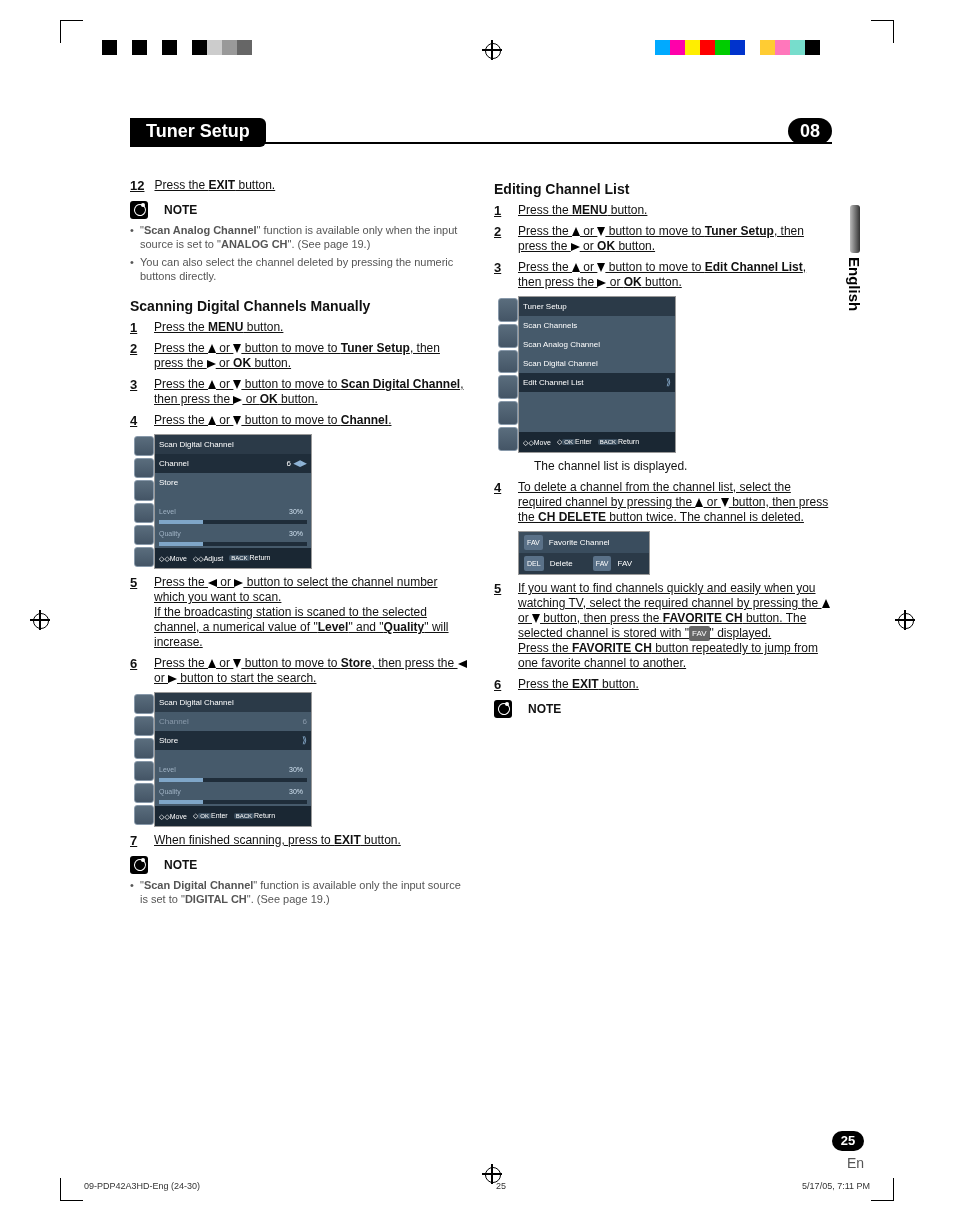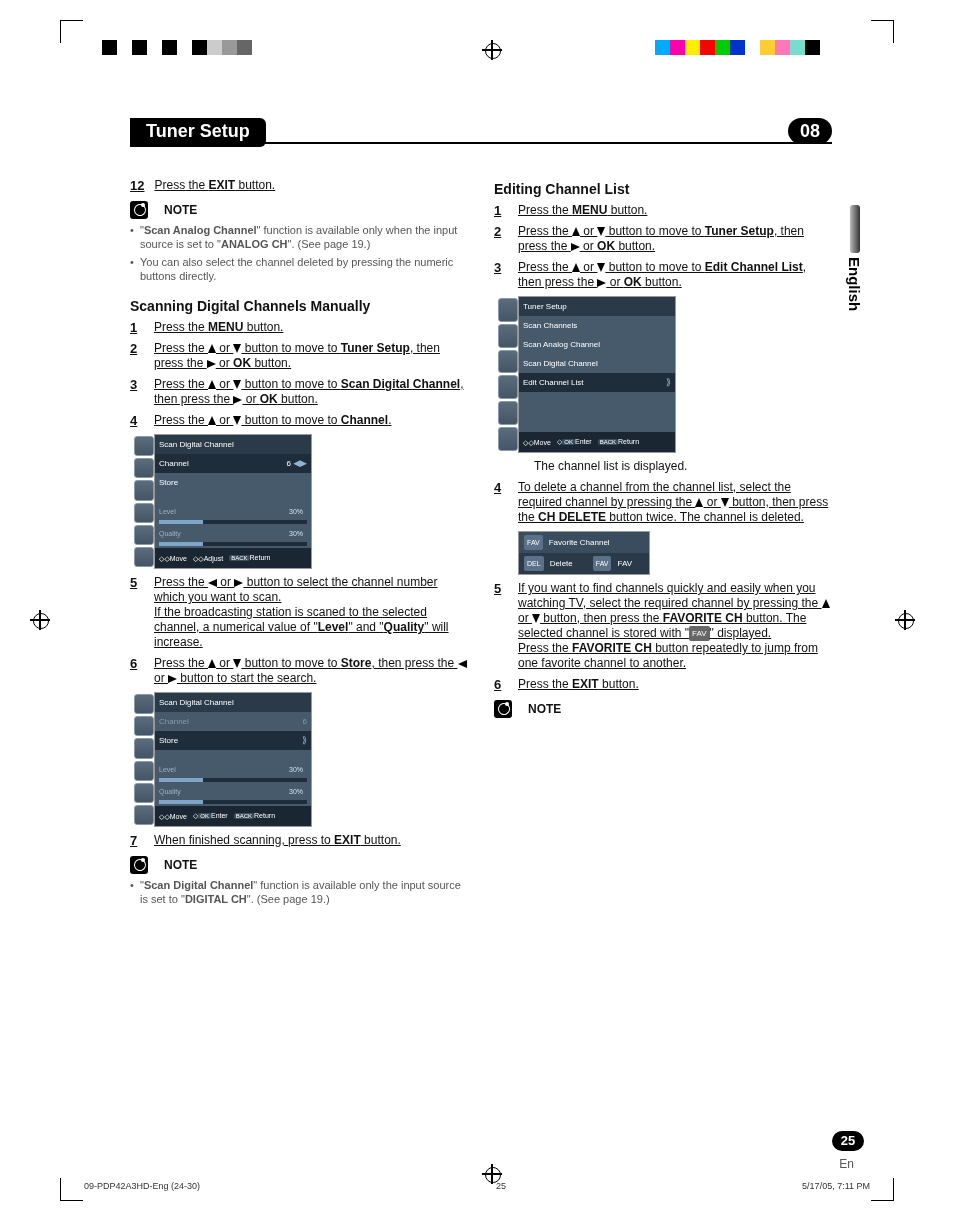--- a/index.html
+++ b/index.html
@@ -68,21 +68,21 @@
   .favbox { width:130px; margin:6px 0 6px 24px; background:#3a4d5e; color:#fff; font-size:8px; border:1px solid #999; }
   .favbox .r { padding:3px 5px; display:flex; gap:6px; align-items:center; }
   .favbox .tag { background:#5a7188; padding:0 3px; border-radius:2px; font-size:7px; }
   .favtag { display:inline-block; background:#666; color:#fff; font-size:8px; padding:0 3px; border-radius:2px; vertical-align:middle; }
   
   .lang-tab { position:absolute; right:90px; top:205px; width:18px; height:80px; }
   .lang-tab .grad { width:10px; height:48px; margin-left:4px; background:linear-gradient(to right,#bbb,#333); border-radius:3px; }
   .lang-tab .txt { writing-mode:vertical-rl; font-weight:bold; font-size:15px; margin-top:4px; }
   
   .pgpill { position:absolute; right:90px; bottom:70px; width:32px; height:20px; background:#000; color:#fff; border-radius:10px; font-weight:bold; font-size:13px; text-align:center; line-height:20px; }
-  .ensmall { position:absolute; right:100px; bottom:50px; font-size:12px; color:#555; }
+  .ensmall { position:absolute; right:90px; bottom:50px; font-size:14px; color:#555; }
   
   .footer { position:absolute; bottom:30px; left:84px; right:84px; font-size:9px; color:#333; display:flex; justify-content:space-between; }
   
   .cropmark { position:absolute; width:22px; height:22px; border:0 solid #000; }
   .cm-tl { top:20px; left:60px; border-left-width:1px; border-top-width:1px; }
   .cm-tr { top:20px; right:60px; border-right-width:1px; border-top-width:1px; }
   .cm-bl { bottom:20px; left:60px; border-left-width:1px; border-bottom-width:1px; }
   .cm-br { bottom:20px; right:60px; border-right-width:1px; border-bottom-width:1px; }
 </style>
 </head>

